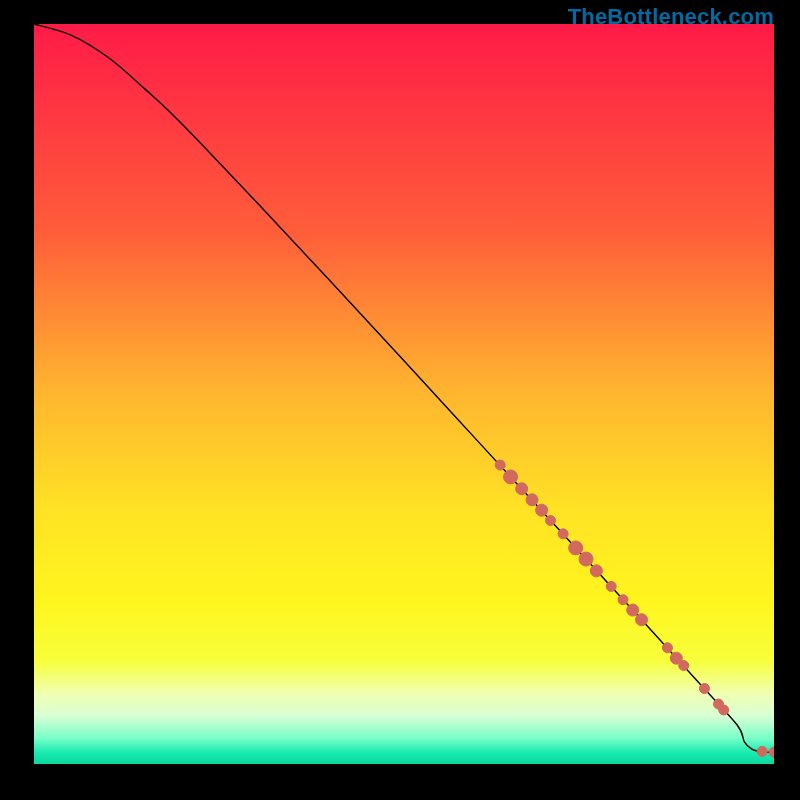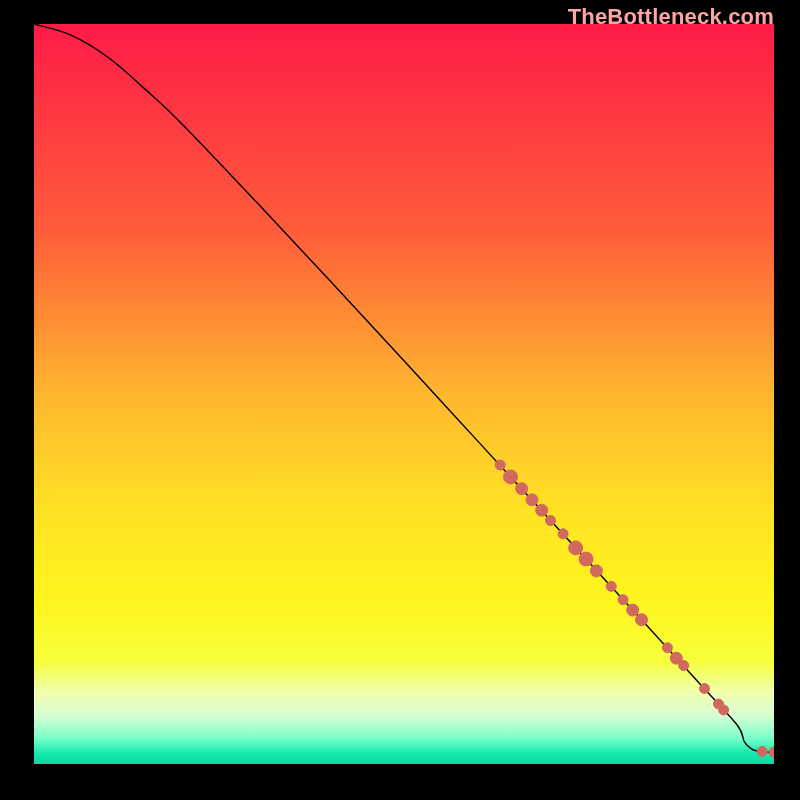--- a/index.html
+++ b/index.html
@@ -21,21 +21,21 @@
     position: absolute;
     left: 34px;
     top: 24px;
     width: 740px;
     height: 740px;
   }
   .watermark {
     position: absolute;
     top: 4px;
     right: 26px;
-    color: #fca5a5;
+    color: #0369a1;
     font-size: 22px;
     font-weight: 600;
     letter-spacing: 0.2px;
     pointer-events: none;
   }
   svg { display: block; }
 </style>
 </head>
 <body>
 

